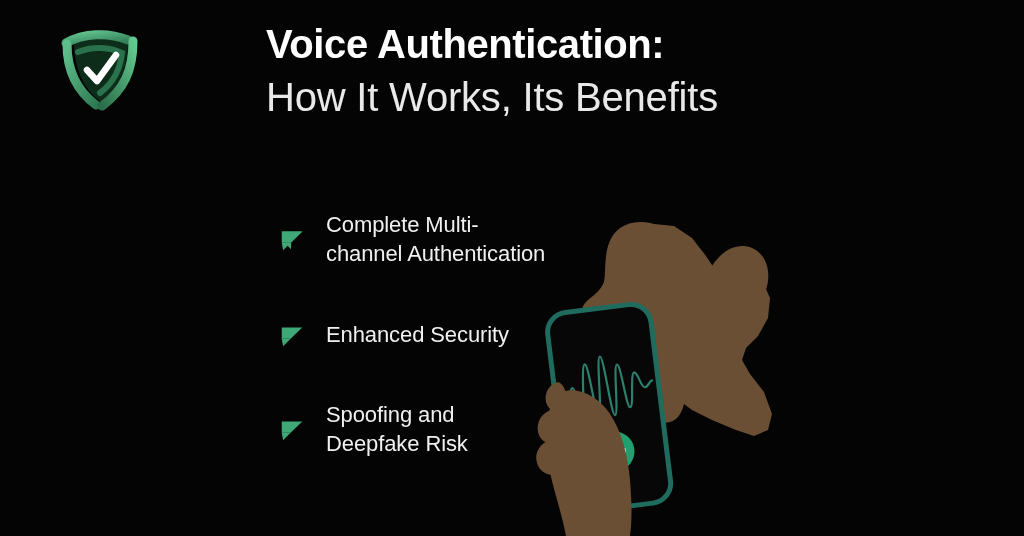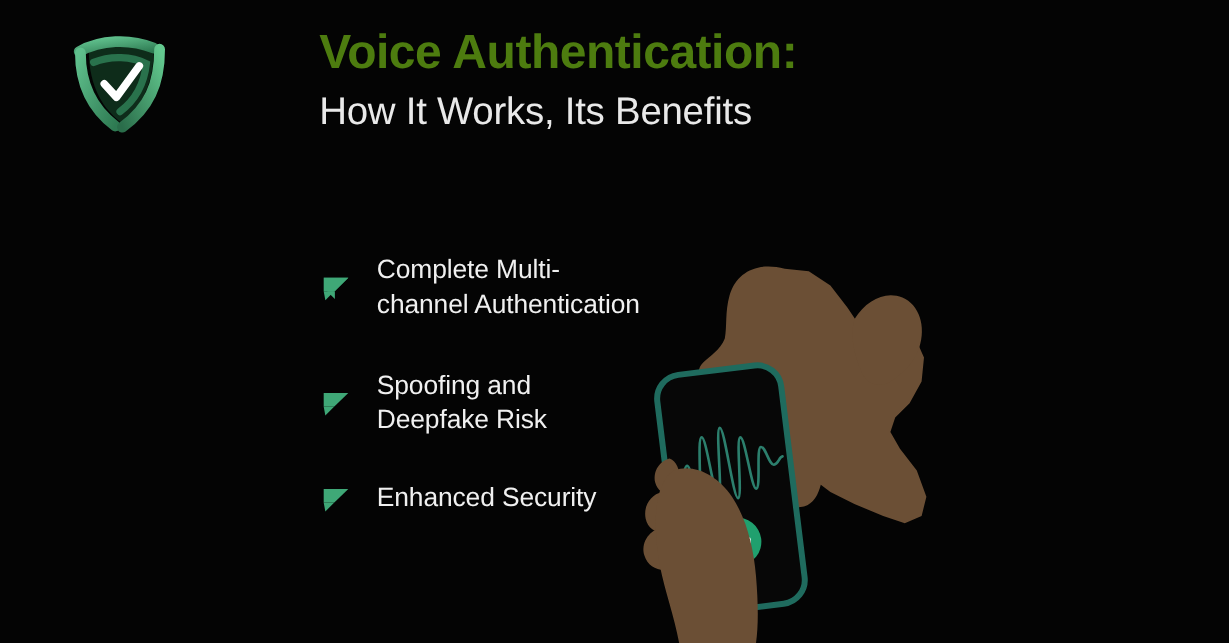--- a/index.html
+++ b/index.html
@@ -28,42 +28,42 @@
   
   .headings {
     position: absolute;
     left: 266px;
     top: 20px;
     width: 560px;
   }
   .title-main {
     font-size: 40px;
     font-weight: 700;
-    color: #4d7c0f;
+    color: #ffffff;
     letter-spacing: -0.4px;
     line-height: 1.22;
     margin: 0 0 2px 0;
     white-space: nowrap;
   }
   .title-sub {
-    font-size: 32px;
+    font-size: 40px;
     font-weight: 400;
     color: #e9e9e9;
     letter-spacing: -0.2px;
     line-height: 1.33;
     margin: 0;
   }
   .title-sub .sub-line {
     display: block;
   }
 
   
   .bullets {
     position: absolute;
-    left: 266px;
+    left: 278px;
     top: 208px;
     width: 380px;
     list-style: none;
     margin: 0;
     padding: 0;
   }
   .bullet-item {
     position: relative;
     display: flex;
     align-items: center;
@@ -148,39 +148,39 @@
         <svg viewBox="0 0 30 32" width="28" height="30">
           <path d="M4 8 H26 L14 20 V27 L7 20 L14 20 Z" fill="#3fa877"></path>
           <path d="M4 8 H26 L13.5 20 H4 Z" fill="#3fa877"></path>
           <path d="M4 20 H13.5 L5.5 28 Z" fill="#3fa877"></path>
         </svg>
       </span>
       <span class="bullet-text">Complete Multi-
 channel Authentication</span>
     </li>
 
+    <li class="bullet-item b1">
+      <span class="bullet-marker">
+        <svg viewBox="0 0 30 32" width="28" height="30">
+          <path d="M4 8 H26 L13.5 20 H4 Z" fill="#3fa877"></path>
+          <path d="M4 20 H13.5 L5.5 28 Z" fill="#3fa877"></path>
+        </svg>
+      </span>
+      <span class="bullet-text">Enhanced Security</span>
+    </li>
+
     <li class="bullet-item b2">
       <span class="bullet-marker">
         <svg viewBox="0 0 30 32" width="28" height="30">
           <path d="M4 8 H26 L13.5 20 H4 Z" fill="#3fa877"></path>
           <path d="M4 20 H13.5 L5.5 28 Z" fill="#3fa877"></path>
         </svg>
       </span>
       <span class="bullet-text">Spoofing and
 Deepfake Risk</span>
-    </li>
-
-    <li class="bullet-item b1">
-      <span class="bullet-marker">
-        <svg viewBox="0 0 30 32" width="28" height="30">
-          <path d="M4 8 H26 L13.5 20 H4 Z" fill="#3fa877"></path>
-          <path d="M4 20 H13.5 L5.5 28 Z" fill="#3fa877"></path>
-        </svg>
-      </span>
-      <span class="bullet-text">Enhanced Security</span>
     </li>
 
   </ul>
 
   <div class="illustration">
     <svg viewBox="0 0 340 322" width="340" height="322">
 
       <g>
         <path fill="#6b4f35" d="
           M 148 10

